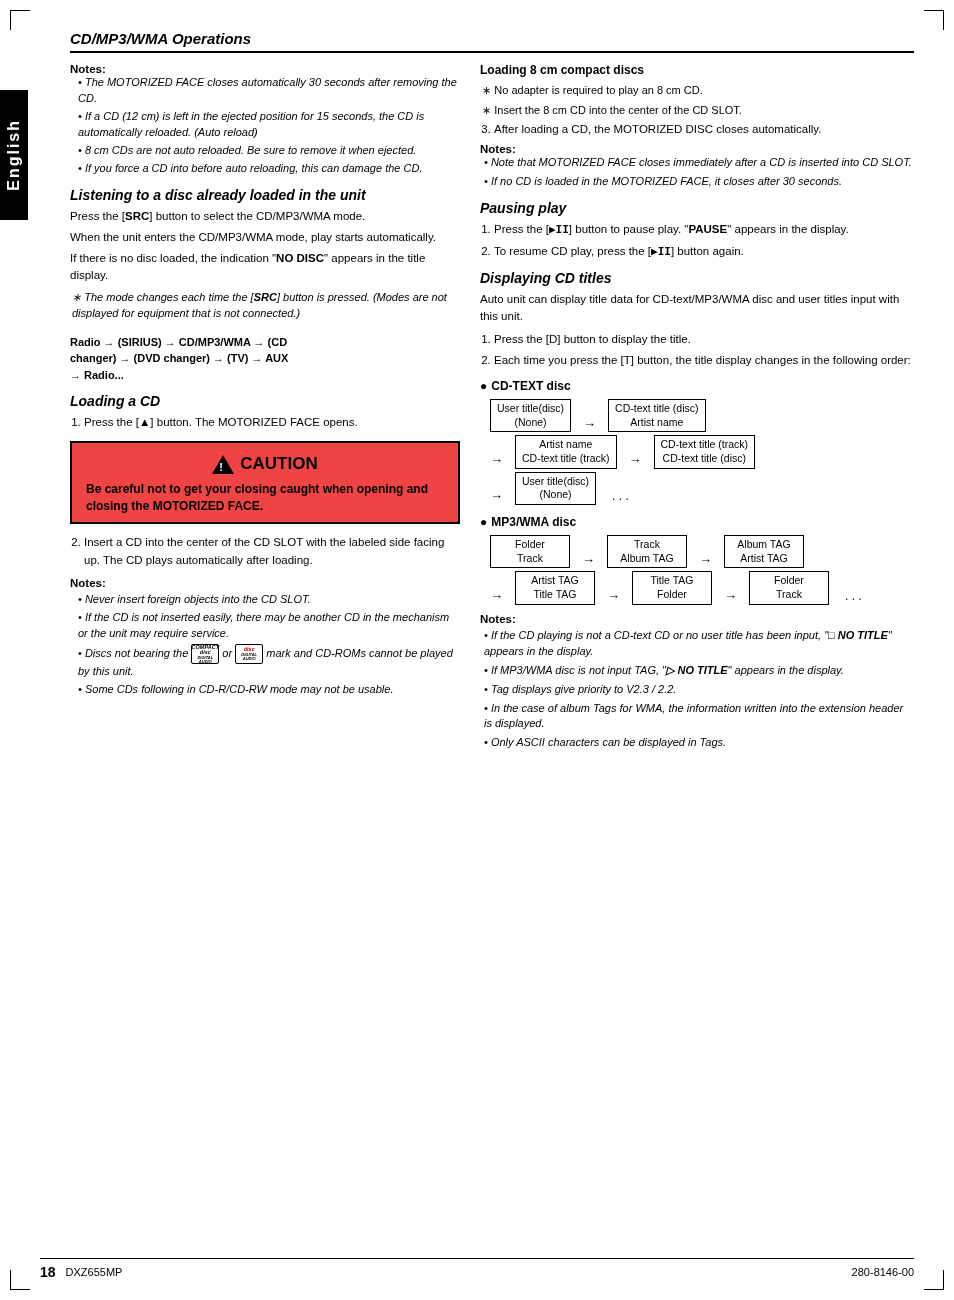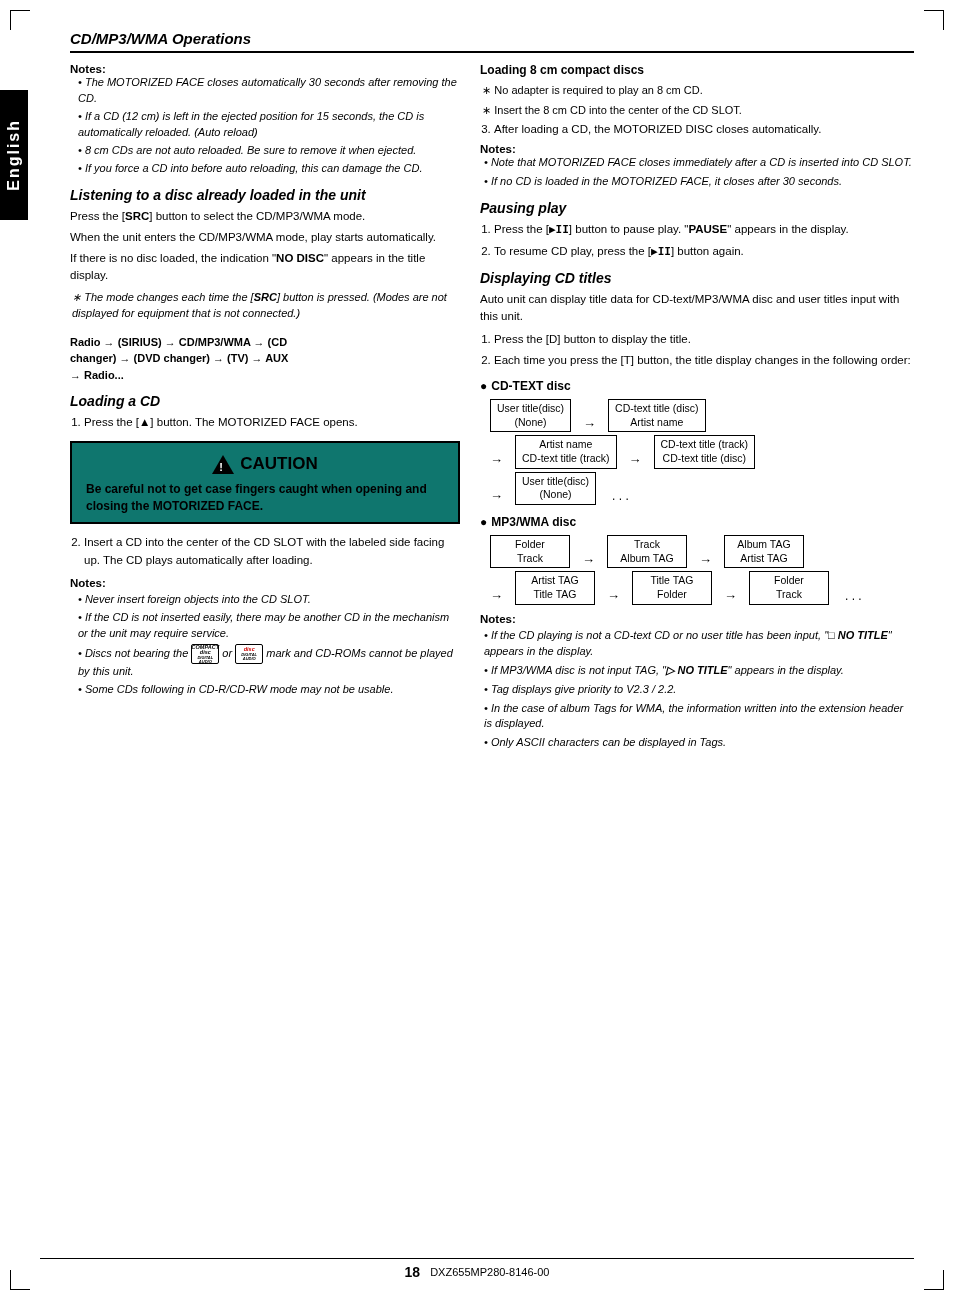--- a/index.html
+++ b/index.html
@@ -84,21 +84,21 @@
 
     
     .notes-label { font-weight: bold; font-size: 11.5px; }
     .notes-list { list-style: none; padding-left: 8px; }
     .notes-list li { font-style: italic; font-size: 11px; line-height: 1.45; margin-bottom: 2px; }
     .notes-list li::before { content: "• "; }
 
     
     .caution-box {
       border: 2px solid #000;
-      background: #0f766e;
+      background: #ef4444;
       padding: 8px 14px;
       margin: 10px 0;
       text-align: center;
     }
     .caution-title {
       font-size: 17px;
       font-weight: bold;
       display: flex;
       align-items: center;
       justify-content: center;
@@ -132,21 +132,21 @@
     .flow-cell { border: 1px solid #000; padding: 2px 6px; font-size: 10.5px; text-align: center; line-height: 1.3; min-width: 80px; }
     .flow-arrow { font-size: 13px; }
 
     
     .bottom-bar {
       position: absolute;
       bottom: 20px;
       left: 40px;
       right: 40px;
       display: flex;
-      justify-content: center;
+      justify-content: space-between;
       align-items: center;
       border-top: 1.5px solid #000;
       padding-top: 5px;
     }
     .page-num { font-size: 14px; font-weight: bold; }
     .model-num { font-size: 11px; }
     .doc-num { font-size: 11px; }
 
     
     .disc-icons { display: inline-flex; gap: 4px; vertical-align: middle; }
@@ -208,21 +208,21 @@
       <div class="section-body">
         <ol class="styled" start="1">
           <li>Press the [<strong>▲</strong>] button. The MOTORIZED FACE opens.</li>
         </ol>
 
         <div class="caution-box">
           <div class="caution-title">
             <span class="caution-triangle"></span>
             <span>CAUTION</span>
           </div>
-          <div class="caution-text">Be careful not to get case fingers caught when opening and closing the MOTORIZED FACE.</div>
+          <div class="caution-text">Be careful not to get your closing caught when opening and closing the MOTORIZED FACE.</div>
         </div>
 
         <ol class="styled" start="2">
           <li>Insert a CD into the center of the CD SLOT with the labeled side facing up. The CD plays automatically after loading.</li>
         </ol>
 
         <div style="margin-top:6px;">
           <div class="notes-label">Notes:</div>
           <ul class="notes-list">
             <li>Never insert foreign objects into the CD SLOT.</li>

